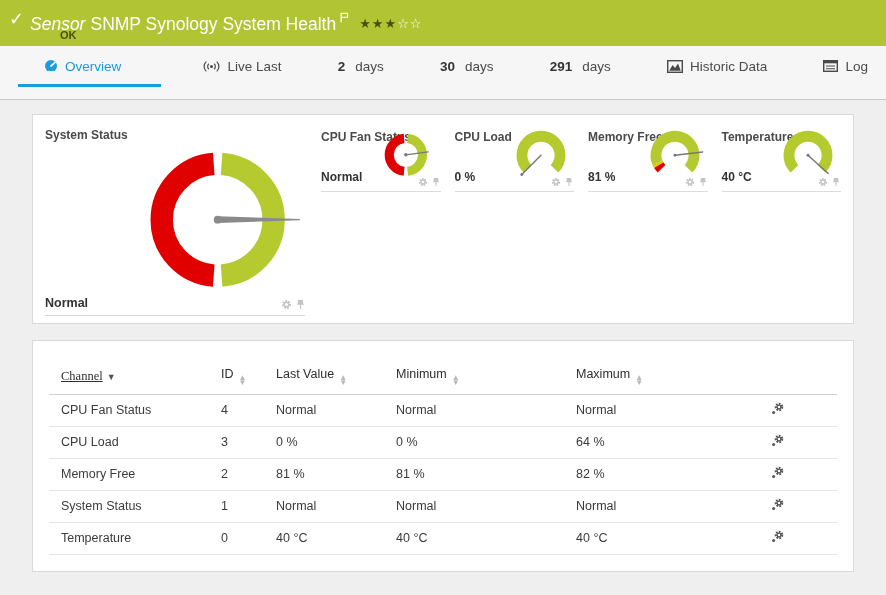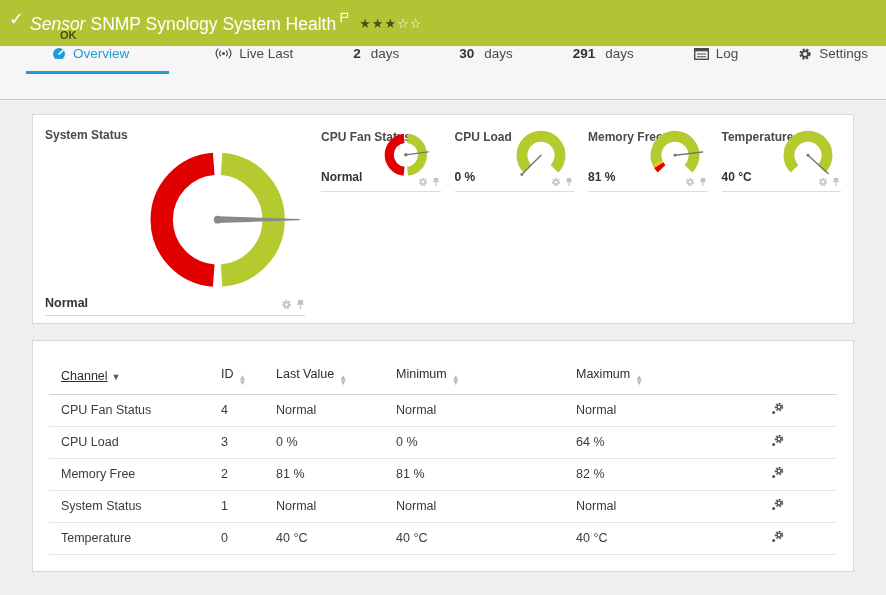--- a/index.html
+++ b/index.html
@@ -18,22 +18,22 @@
   .hdr-title{position:absolute;left:30px;top:7px;font-size:17.5px;font-weight:500;white-space:nowrap;}
   .hdr-kind{font-style:italic;margin-right:5px;}
   .hdr-flag{display:inline-block;vertical-align:super;margin-left:4px;}
   .stars{margin-left:10px;font-size:13px;letter-spacing:1px;vertical-align:2px;}
   .stars .filled{color:rgba(0,0,0,0.6);}
   .stars .empty{color:#ffffff;}
   .hdr-ok{position:absolute;left:60px;top:29px;font-size:11px;font-weight:bold;color:rgba(0,0,0,0.62);}
   
   .tabbar{
     height:53px;background:#f6f6f6;border-bottom:1px solid #c9c9c9;
-    display:flex;align-items:flex-start;justify-content:space-between;
-    padding:0 4px 0 26px;
+    display:flex;align-items:center;justify-content:space-between;
+    padding:0 4px 0 18px;
   }
   .tab{
     display:flex;align-items:center;gap:7px;
     padding:0 14px 13px 14px;font-size:13.5px;color:#4a4a4a;cursor:pointer;white-space:nowrap;
   }
   .tab.active{color:#1b9dd9;box-shadow:inset 0 -3px 0 #1b9dd9;font-weight:500;padding-left:26px;padding-right:40px;}
   .tab .num{font-weight:bold;color:#333;margin-right:3px;}
   .tab svg{display:block;}
   
   .card{background:#fff;border:1px solid #d9d9d9;margin:0 32px;box-sizing:border-box;}
@@ -58,21 +58,21 @@
   .gauge-donut{position:absolute;right:7px;top:12px;width:53px;overflow:visible;}
   
   .card-table{margin-top:16px;margin-bottom:15px;padding:20px 16px 16px 16px;}
   table{width:100%;border-collapse:collapse;font-size:12.5px;color:#3b3b3b;table-layout:fixed;}
   th{font-weight:normal;text-align:left;padding:6px 12px 9px 12px;border-bottom:1px solid #d2d2d2;color:#2f2f2f;}
   td{padding:7px 12px 8px 12px;border-bottom:1px solid #e7e7e7;}
   th.r,td.r{text-align:left;}
   th.c,td.c{text-align:center;}
   .col-channel{width:160px;}.col-id{width:55px;}.col-last{width:120px;}
   .col-min{width:180px;}.col-max{width:153px;}.col-act{width:auto;}
-  .chan-link{text-decoration:underline;cursor:pointer;}
+  .chan-link{text-decoration:underline;cursor:pointer;font-family:Liberation Serif, serif;}
   .sort-caret{font-size:9px;color:#555;margin-left:4px;}
   .sort-arrows{display:inline-flex;flex-direction:column;vertical-align:-2px;margin-left:5px;line-height:5px;font-size:8px;color:#b8b8b8;}
   .rowgear{cursor:pointer;display:inline-block;}
 </style>
 </head>
 <body>
 
 <div class="header">
   <span class="hdr-check">✓</span>
   <div class="hdr-title">
@@ -109,33 +109,33 @@
   </div>
   <div class="tab">
     <span class="num">30</span>
     <span>days</span>
   </div>
   <div class="tab">
     <span class="num">291</span>
     <span>days</span>
   </div>
   <div class="tab">
+    <svg width="16" height="13" viewBox="0 0 16 13">
+        <rect x="0.7" y="0.7" width="14.6" height="11.6" fill="none" stroke="#4a4a4a" stroke-width="1.4"></rect>
+        <path d="M2.2 10.8 L5.6 5 L8 8 L11 3.6 L13.8 10.8 Z" fill="#4a4a4a"></path>
+      </svg>
+    <span>Historic Data</span>
+  </div>
+  <div class="tab">
     <svg width="15" height="12" viewBox="0 0 15 12">
         <rect x="0.7" y="0.7" width="13.6" height="10.6" fill="none" stroke="#4a4a4a" stroke-width="1.4"></rect>
         <rect x="0.7" y="0.7" width="13.6" height="2.6" fill="#4a4a4a"></rect>
         <path d="M3 6 H12 M3 8.7 H12" stroke="#4a4a4a" stroke-width="1.1"></path>
       </svg>
     <span>Log</span>
-  </div>
-  <div class="tab">
-    <svg width="14" height="14" viewBox="0 0 14 14">
-        <circle cx="7" cy="7" r="4.3" fill="none" stroke="#4a4a4a" stroke-width="2.6" stroke-dasharray="2.1 1.4"></circle>
-        <circle cx="7" cy="7" r="2.9" fill="none" stroke="#4a4a4a" stroke-width="1.8"></circle>
-      </svg>
-    <span>Settings</span>
   </div>
 </div>
 
 <div class="card card-gauges">
 
   <div class="primary">
     <div class="g-label">System Status</div>
     <svg class="gauge-big" viewBox="0 0 180 160">
       <path d="M 84.2 20.2 A 60 60 0 0 1 84.2 139.9" stroke="#b4ca2e" stroke-width="24" fill="none"></path>
       <path d="M 75.8 20.2 A 60 60 0 0 0 75.8 139.9" stroke="#e00000" stroke-width="24" fill="none"></path>

